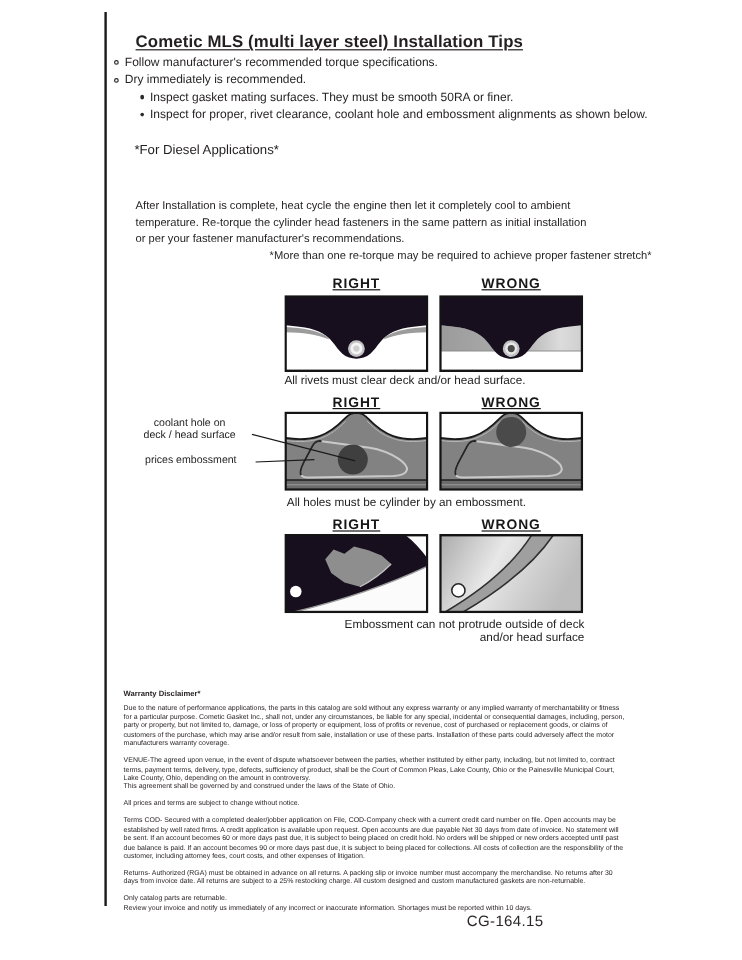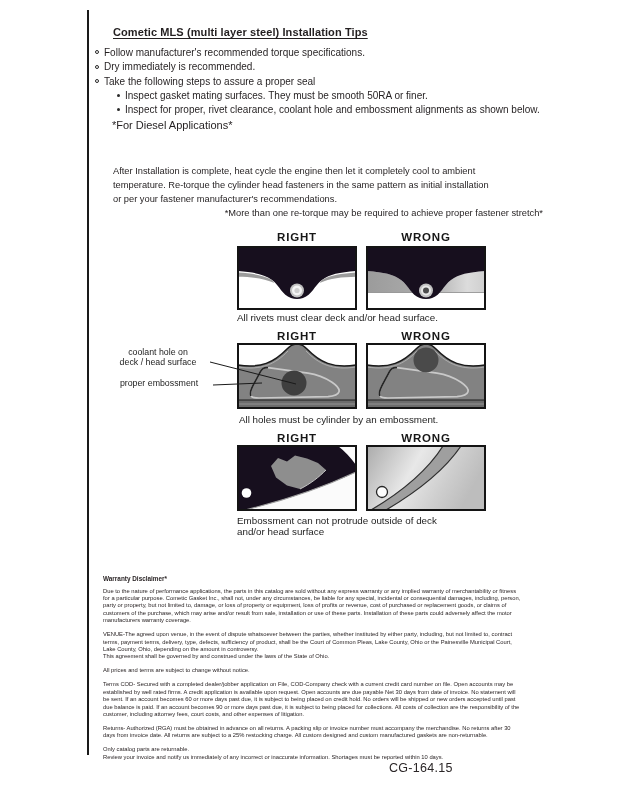--- a/index.html
+++ b/index.html
@@ -13,44 +13,44 @@
   body{
     width:618px;height:800px;position:relative;overflow:hidden;
     font-family:"Liberation Sans","DejaVu Sans",sans-serif;
     color:var(--text);
     -webkit-font-smoothing:antialiased;
   }
   .page{position:absolute;inset:0;background:#fff;}
   .left-rule{position:absolute;left:87px;top:10px;width:2px;height:745px;background:#1a1a1a;}
   .title{
     position:absolute;left:113px;top:26px;
-    font-size:11px;font-weight:bold;letter-spacing:.1px;
+    font-size:14px;font-weight:bold;letter-spacing:.1px;
     text-decoration:underline;text-underline-offset:2px;text-decoration-thickness:1.2px;
   }
   .bullets{position:absolute;left:95px;top:47px;width:450px;font-size:10px;}
   .b-line{position:relative;height:14.35px;padding-left:9px;white-space:nowrap;}
   .b-line .o-bullet{
     position:absolute;left:0;top:3.2px;width:4px;height:4px;border:1px solid #2a2a2a;border-radius:50%;
   }
   .sb-line{position:relative;height:14.35px;padding-left:30px;white-space:nowrap;}
   .sb-line .d-bullet{
     position:absolute;left:22px;top:3.6px;width:3.4px;height:3.4px;background:#2a2a2a;border-radius:50%;
   }
   .diesel-h{position:absolute;left:112px;top:119px;font-size:11px;font-weight:normal;}
   .para{position:absolute;left:113px;width:430px;font-size:9.3px;line-height:14.35px;white-space:pre-line;}
   .p1{top:134px;}
   .p2{top:163.5px;}
   .note{top:206px;text-align:right;}
 
   .dg-label{
     position:absolute;width:120px;text-align:center;
-    font-size:11.5px;font-weight:bold;letter-spacing:.8px;color:#171717;
+    font-size:11.5px;font-weight:bold;letter-spacing:.8px;color:#171717;text-decoration:underline;
   }
   .dg-img{position:absolute;width:120px;display:block;}
-  .dg-caption{position:absolute;font-size:9.8px;color:#1d1d1d;white-space:pre-line;line-height:11px;}
+  .dg-caption{position:absolute;font-size:9.8px;color:#1d1d1d;white-space:pre-line;line-height:11px;text-align:right;}
 
   .annot{position:absolute;font-size:8.8px;line-height:9.6px;text-align:center;white-space:pre-line;color:#1d1d1d;}
   .leaders{position:absolute;left:205px;top:355px;width:100px;height:35px;z-index:5;}
 
   .fine-block{position:absolute;left:103px;top:575px;width:419px;color:#2b2526;}
   .fine-h{font-size:6.4px;font-weight:bold;margin-bottom:5.5px;}
   .fine{font-size:5.8px;line-height:7.4px;letter-spacing:0;margin-bottom:6.6px;}
   .fine.tight{margin-bottom:0;}
   .footer-code{position:absolute;left:389px;top:761px;font-size:12.5px;letter-spacing:.3px;color:#2b2627;}
 </style>
@@ -63,24 +63,20 @@
   <h1 class="title">Cometic MLS (multi layer steel) Installation Tips</h1>
 
   <div class="bullets">
     <div class="b-line">
       <span class="o-bullet"></span>
       <span>Follow manufacturer's recommended torque specifications.</span>
     </div>
     <div class="b-line">
       <span class="o-bullet"></span>
       <span>Dry immediately is recommended.</span>
-    </div>
-    <div class="b-line">
-      <span class="o-bullet"></span>
-      <span>Take the following steps to assure a proper seal</span>
     </div>
     <div class="sb-line">
       <span class="d-bullet"></span>
       <span>Inspect gasket mating surfaces.  They must be smooth 50RA or finer.</span>
     </div>
     <div class="sb-line">
       <span class="d-bullet"></span>
       <span>Inspect for proper, rivet clearance, coolant hole and embossment alignments as shown below.</span>
     </div>
   </div>
@@ -124,21 +120,21 @@
     <rect x="1" y="1" width="118" height="62" fill="none" stroke="#141414" stroke-width="2"></rect>
   </svg>
 
   <div class="dg-caption" style="left:237px;top:312px;">All rivets must clear deck and/or head surface.</div>
 
   <div class="dg-label" style="left:237px;top:330px;">RIGHT</div>
   <div class="dg-label" style="left:366px;top:330px;">WRONG</div>
 
   <div class="annot" style="left:108px;top:348px;width:100px;">coolant hole on
 deck / head surface</div>
-  <div class="annot" style="left:108px;top:379px;width:102px;">proper embossment</div>
+  <div class="annot" style="left:108px;top:379px;width:102px;">prices embossment</div>
   <svg class="leaders" viewBox="0 0 100 35">
     <line x1="5" y1="7" x2="91" y2="29" stroke="#1a1a1a" stroke-width="1"></line>
     <line x1="8" y1="30" x2="57" y2="28" stroke="#1a1a1a" stroke-width="1"></line>
   </svg>
 
   <svg class="dg-img" style="left:237px;top:343px;" viewBox="0 0 120 66">
     <rect x="1" y="1" width="118" height="64" fill="#ffffff"></rect>
     <path d="M1,22 C24,25.5 37,19.5 50,6 C53,3 55,1.5 57.5,1.5 L62.5,1.5 C65,1.5 67,3 70,6 C83,19.5 96,25.5 119,22 L119,65 L1,65 Z" fill="#828282"></path>
     <path d="M1,24 C24,27.5 38,21.5 51,8" fill="none" stroke="#b9b9b9" stroke-width="0.8"></path>
     <path d="M119,24 C96,27.5 82,21.5 69,8" fill="none" stroke="#b9b9b9" stroke-width="0.8"></path>

